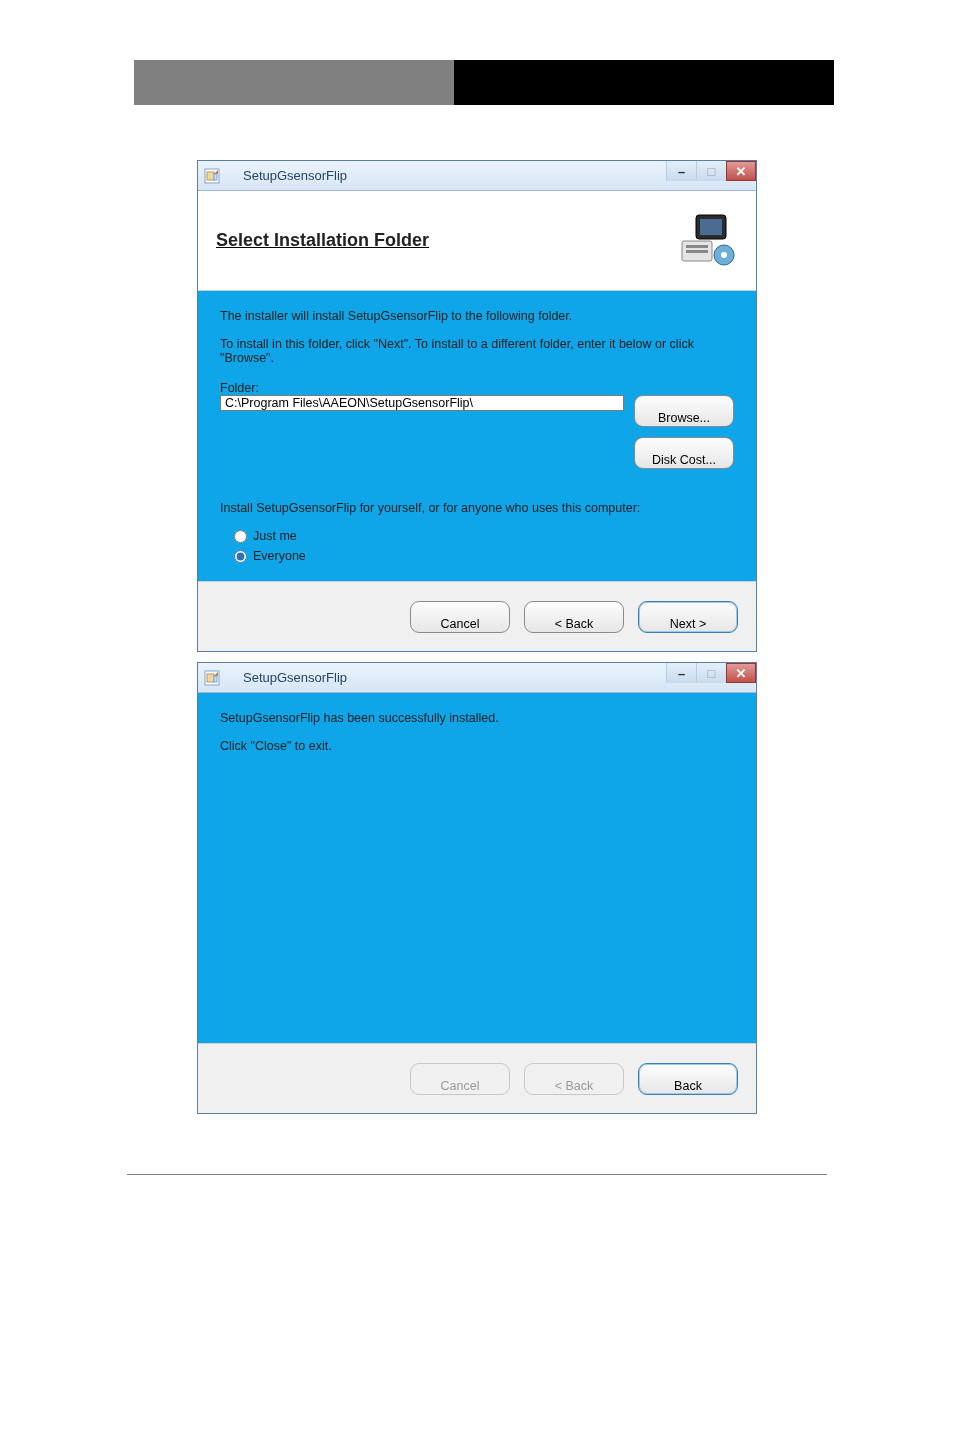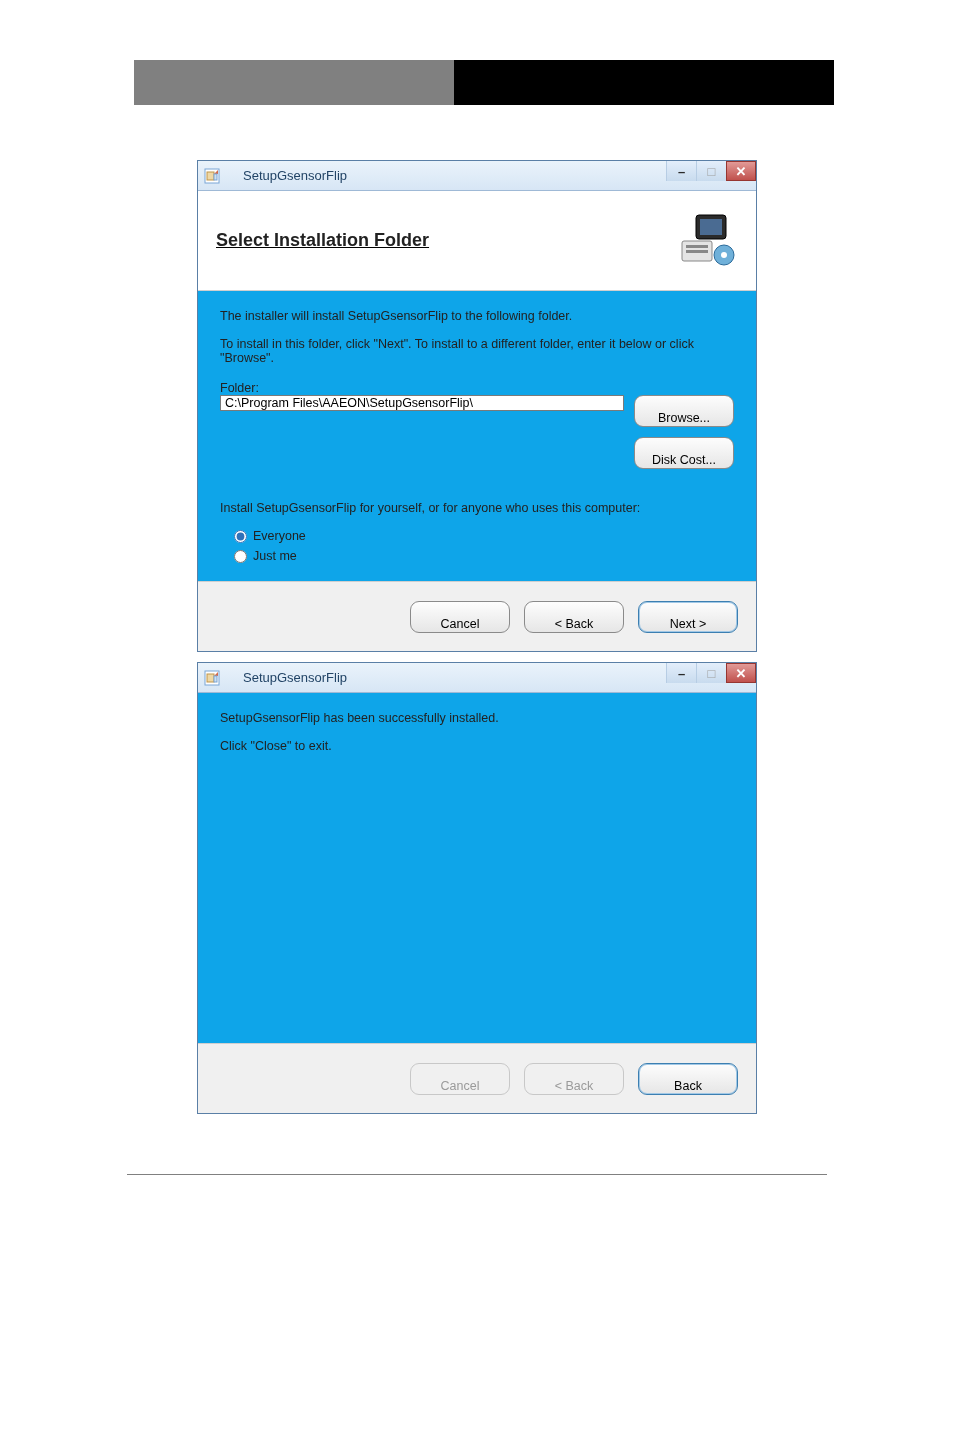--- a/index.html
+++ b/index.html
@@ -198,26 +198,26 @@
           <input class="folder-input" type="text" value="C:\Program Files\AAEON\SetupGsensorFlip\" style="">
         </div>
         <div class="btn-col">
           <button class="win-btn">Browse...</button>
           <button class="win-btn">Disk Cost...</button>
         </div>
       </div>
 
       <p class="install-for">Install SetupGsensorFlip for yourself, or for anyone who uses this computer:</p>
       <label class="radio-row">
+        <input type="radio" name="scope1" style="">
+        <span>Just me</span>
+      </label>
+      <label class="radio-row">
         <input type="radio" name="scope1" checked="" style="">
         <span>Everyone</span>
-      </label>
-      <label class="radio-row">
-        <input type="radio" name="scope1" style="">
-        <span>Just me</span>
       </label>
     </div>
 
     <div class="footer">
       <button class="win-btn">Cancel</button>
       <button class="win-btn">&lt; Back</button>
       <button class="win-btn default">Next &gt;</button>
     </div>
   </div>
 

